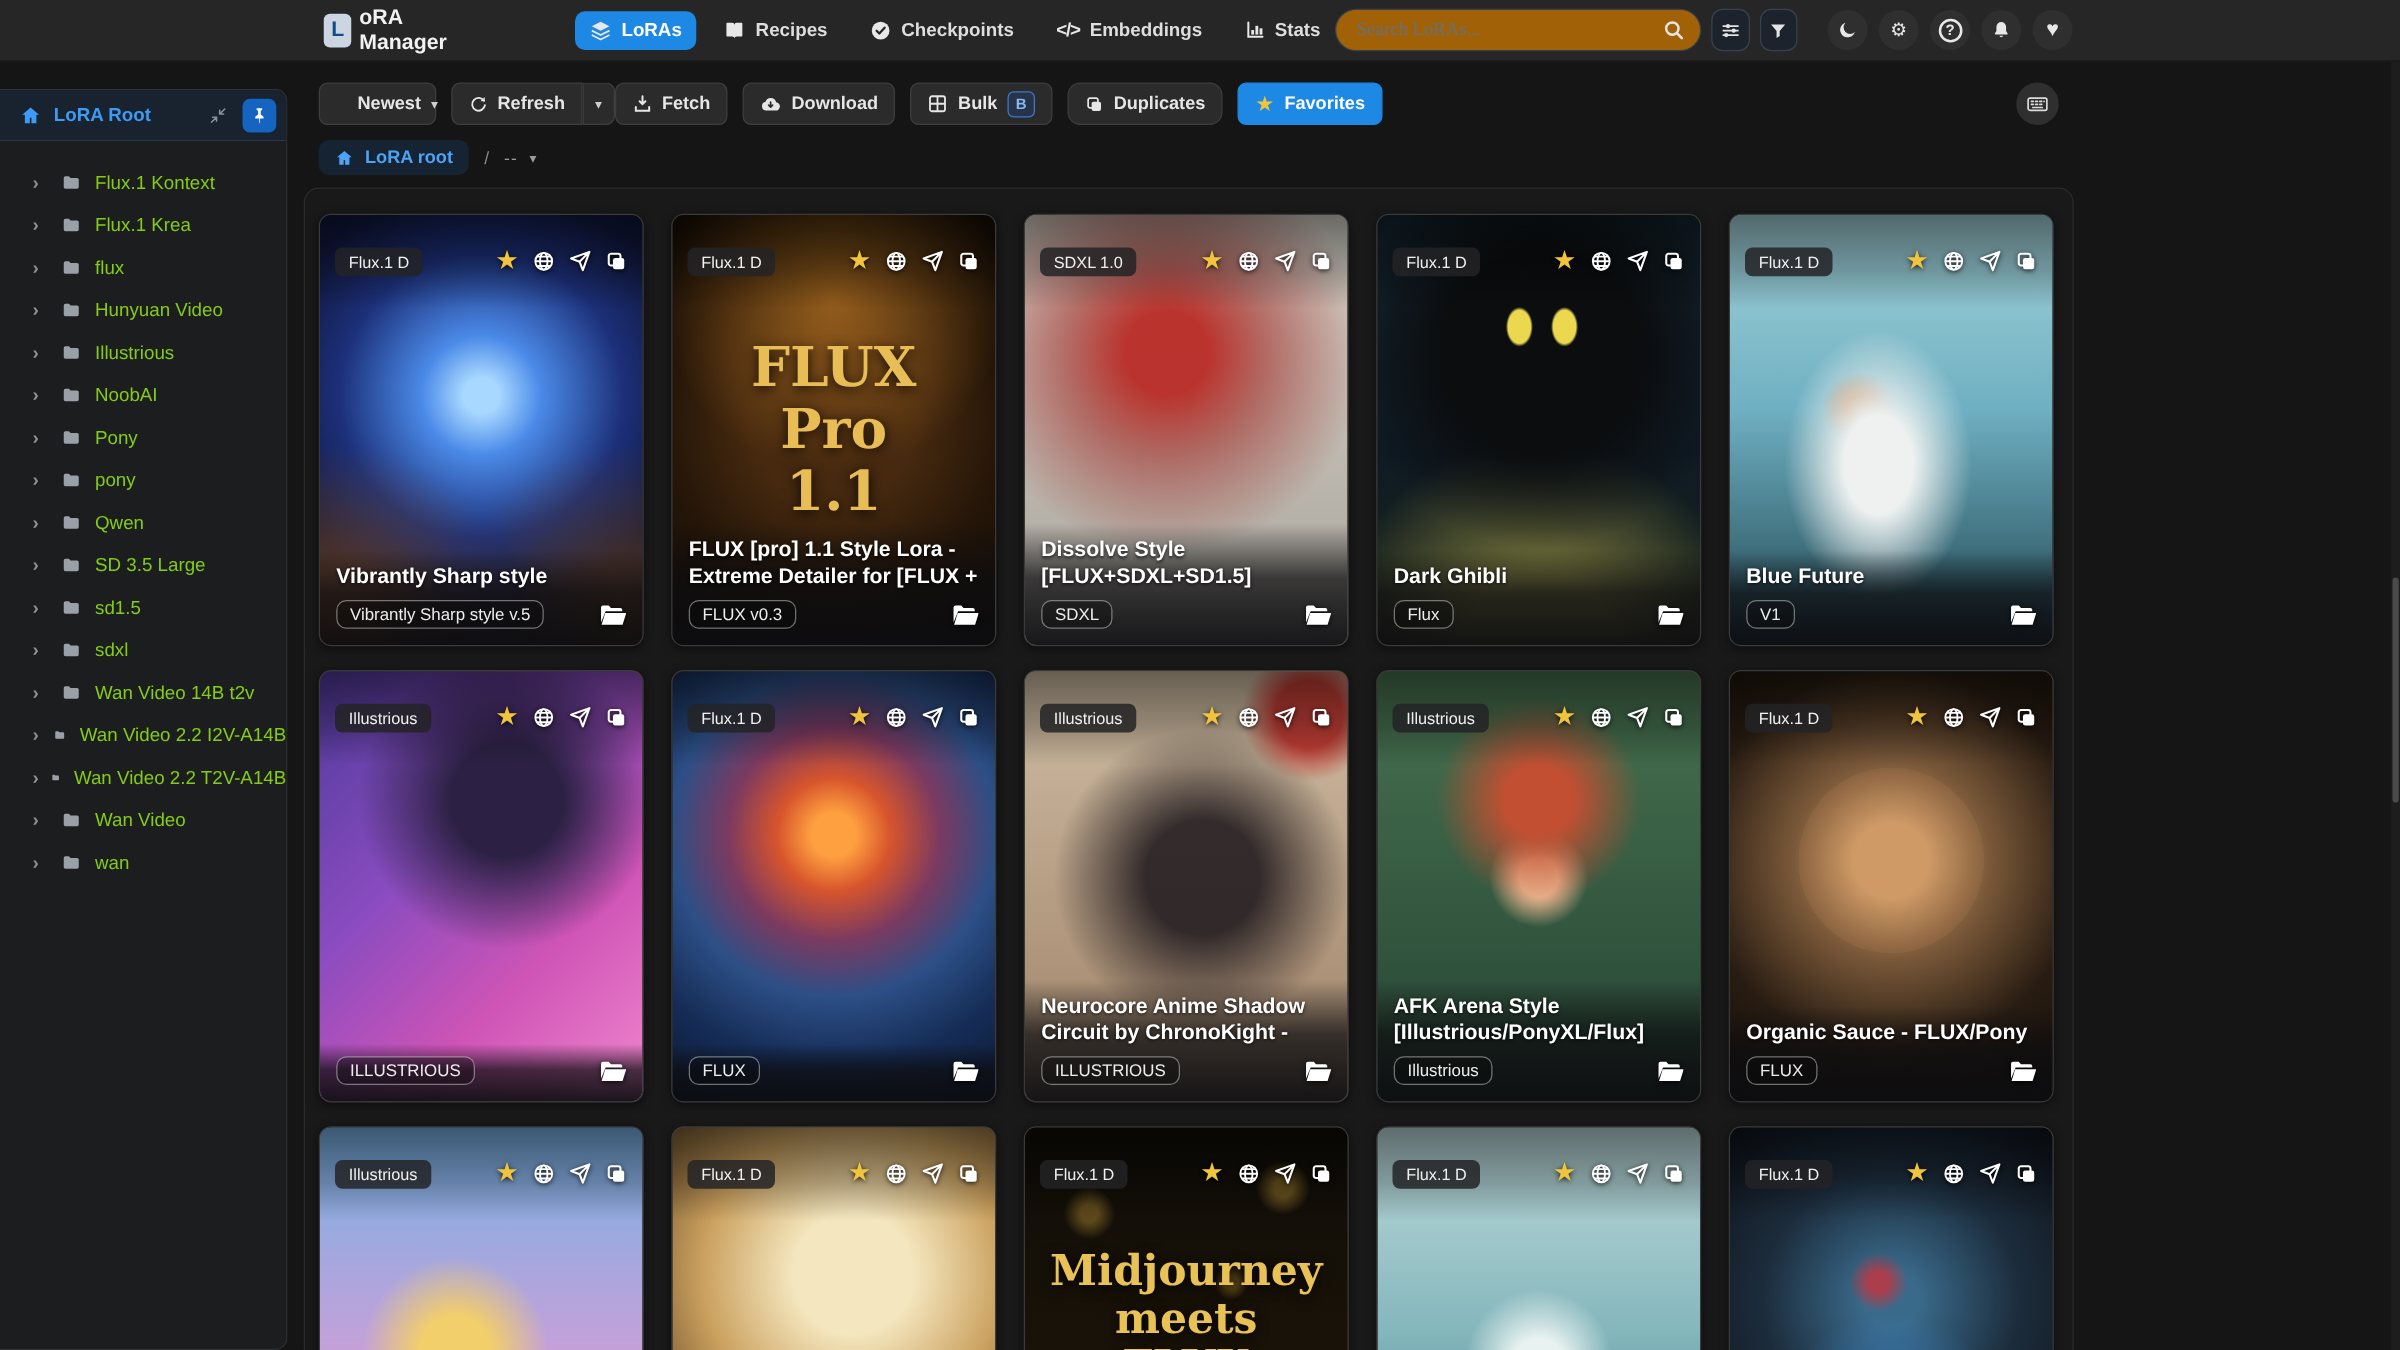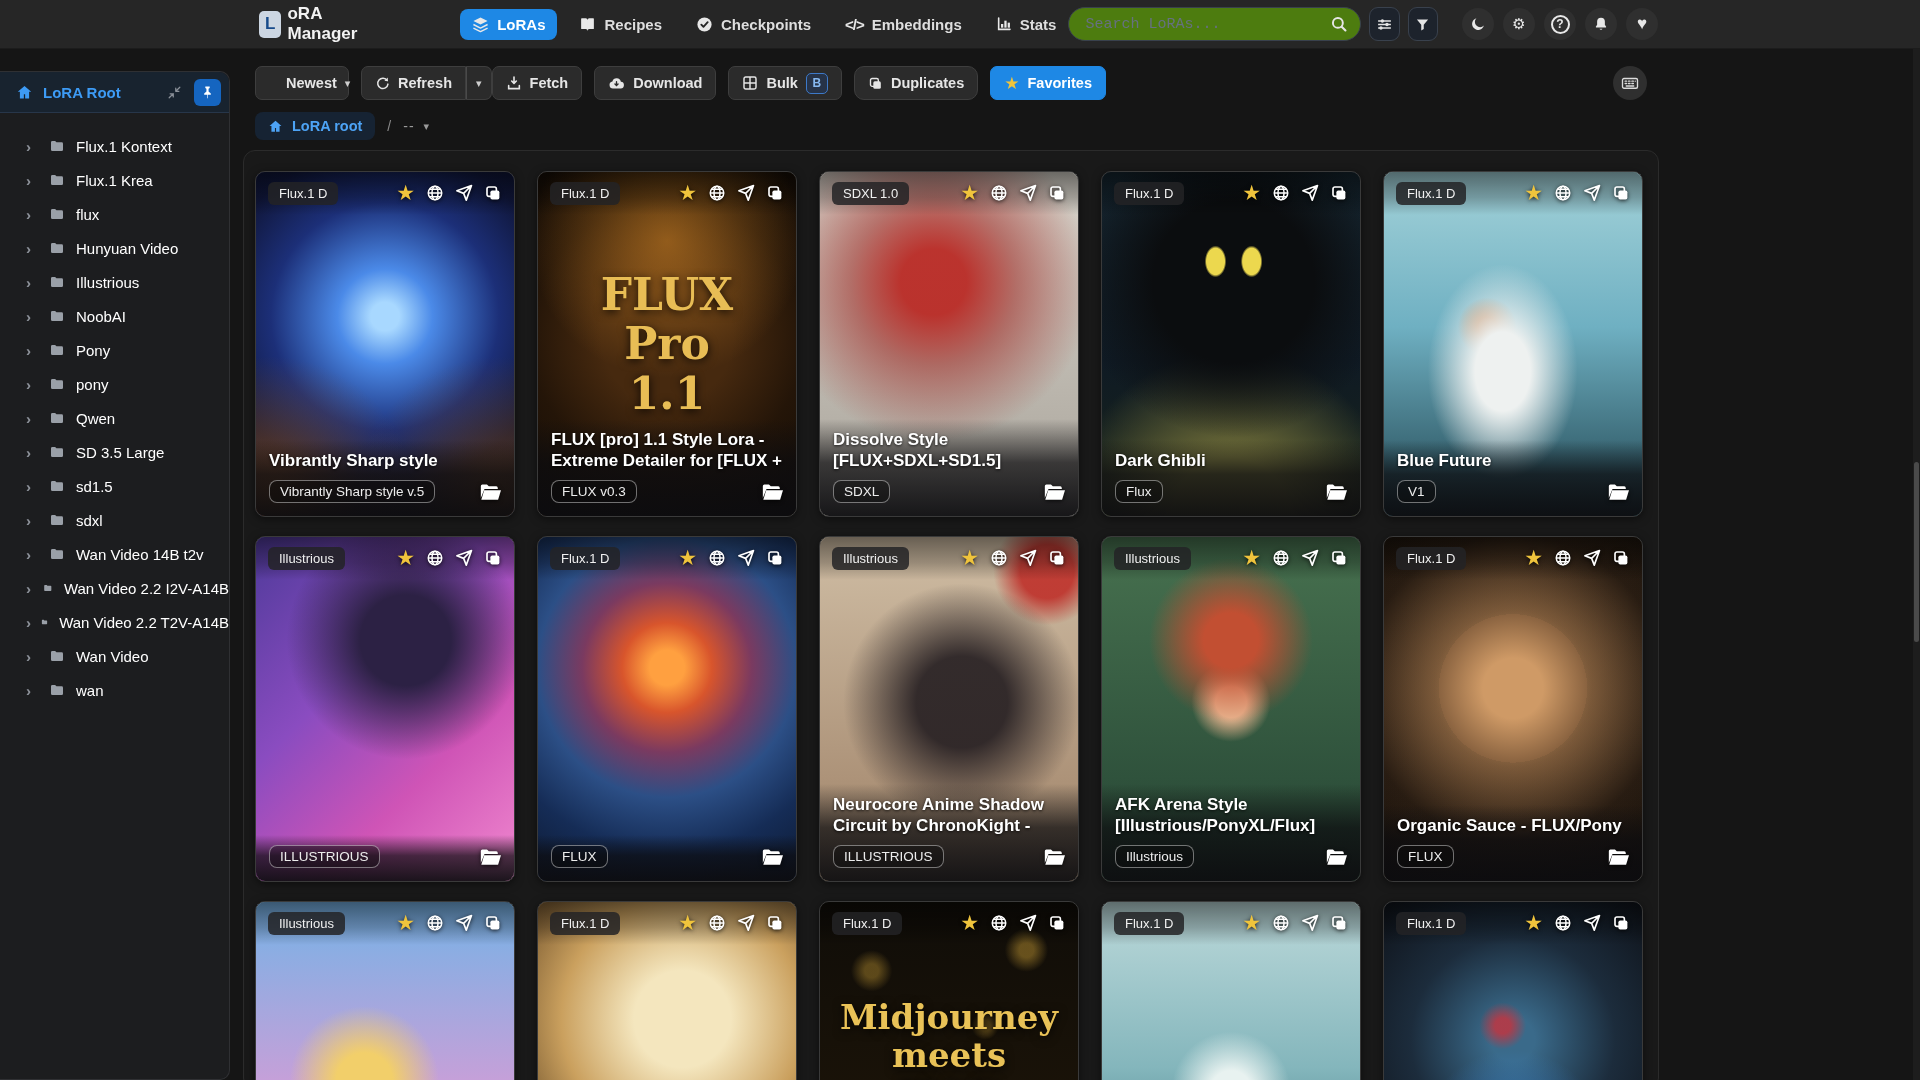--- a/index.html
+++ b/index.html
@@ -21,23 +21,23 @@
     display:flex; align-items:center; justify-content:center;
     font-weight:bold; font-size:17px; color:#174a8b; }
   .app-title{ font-size:17px; font-weight:bold; color:#f2f2f2; margin-left:6px; }
   .nav-items{ display:flex; align-items:center; gap:10px; margin-left:66px;padding-left:16px; }
   .nav-item{ display:flex; align-items:center; gap:8px; padding:7px 12px;
     border-radius:8px; font-size:15px; font-weight:bold; color:#dedede; cursor:pointer; }
   .nav-item .nicon{ color:#e8e8e8; }
   .nav-item.active{ background:var(--accent,#1e88e5); color:#fff; }
   .code-glyph{ font-weight:bold; font-size:15px; letter-spacing:-1px; }
   .search-wrap{ margin-left:auto; position:relative; width:352px; height:34px; }
-  .search-input{ width:100%; height:100%; background:#4d7c0f; border:1px solid #39414d;
+  .search-input{ width:100%; height:100%; background:#a16207; border:1px solid #39414d;
     border-radius:17px; color:#cfcfcf; font-size:15px; padding:0 40px 0 16px; outline:none;
-    font-family:Liberation Mono, monospace; }
+    font-family:Liberation Serif, serif; }
   .search-input::placeholder{ color:#667180; }
   .search-icon{ position:absolute; right:13px; top:8px; color:#e6e6e6; }
   .sq-btn{ width:36px; height:34px; margin-left:8px; background:#1d232c;
     border:1px solid #39414d; border-radius:9px; display:flex; align-items:center;
     justify-content:center; color:#e4e4e4; cursor:pointer; }
   .circle-group{ display:flex; gap:9px; margin-left:24px; }
   .circle-btn{ width:32px; height:32px; border-radius:50%; background:#2f2f2f;
     display:flex; align-items:center; justify-content:center; color:#e8e8e8; cursor:pointer;
     font-size:15px; }
   .help-glyph{ font-weight:bold; font-size:15px; color:#e8e8e8; border:2px solid #e8e8e8;
@@ -56,21 +56,21 @@
   }
   .sidebar-header .home-ic{ color:#3d9bf5; }
   .sidebar-root-label{ color:#3d9bf5; font-weight:bold; font-size:15px; margin-left:10px; }
   .expand-btn{ margin-left:auto; color:#8a9099; cursor:pointer; padding:4px; }
   .pin-btn{ width:27px; height:27px; background:#1565c0; border-radius:6px; margin-left:8px;
     display:flex; align-items:center; justify-content:center; color:#fff; cursor:pointer; }
   .folder-list{ padding-top:16px; }
   .folder-item{ height:34px; display:flex; align-items:center; padding-left:26px; cursor:pointer; }
   .tree-chevron{ color:#8d929a; font-size:15px; font-weight:bold; width:14px; }
   .folder-ic{ color:#9aa0a8; margin-left:9px; }
-  .folder-label{ color:#ffffff; font-size:15px; margin-left:11px; white-space:nowrap; }
+  .folder-label{ color:#84cc16; font-size:15px; margin-left:11px; white-space:nowrap; }
 
   
   .toolbar{ position:absolute; left:255px; top:66px; display:flex; align-items:center; }
   .tbtn{ height:34px; background:#2b2b2b; border:1px solid #3e3e3e; border-radius:7px;
     display:flex; align-items:center; gap:8px; padding:0 13px; font-size:14.5px;
     color:#e6e6e6; font-weight:bold; cursor:pointer; }
   .tbtn + .tbtn, .split{ margin-left:12px; }
   .sort-select{ width:94px; justify-content:space-between;padding-left:30px; }
   .caret{ font-size:11px; color:#cfcfcf; }
   .split{ display:flex; }
@@ -94,21 +94,21 @@
   .crumb-caret{ color:#9a9a9a; font-size:11px; margin-left:9px; cursor:pointer; }
 
   
   .content-panel{ position:absolute; left:243px; top:150px; width:1416px; height:940px;
     background:#191919; border:1px solid #2b2b2b; border-radius:12px; }
   .card-grid{ position:absolute; left:255px; top:171px; display:grid;
     grid-template-columns:repeat(5,260px); grid-auto-rows:346px; column-gap:22px; row-gap:19px; }
   .card{ position:relative; border-radius:10px; overflow:hidden; border:1px solid #3a3a3a;
     box-shadow:0 2px 8px rgba(0,0,0,.5); cursor:pointer; background:#222; }
   .card-top{ position:absolute; top:0; left:0; right:0; display:flex; align-items:flex-start;
-    justify-content:space-between; padding:10px 12px; z-index:3;
+    justify-content:space-between; padding:26px 12px; z-index:3;
     background:linear-gradient(rgba(0,0,0,.5), rgba(0,0,0,.25) 60%, rgba(0,0,0,0)); }
   .model-badge{ background:rgba(35,35,38,.85); color:#f0f0f0; font-size:13px;
     padding:4px 11px; border-radius:6px; white-space:nowrap; }
   .card-actions{ display:flex; align-items:center; gap:11px; filter:drop-shadow(0 1px 2px rgba(0,0,0,.8)); }
   .card-actions .fav-star{ color:var(--star,#f0c43c); font-size:21px; line-height:1; cursor:pointer; }
   .card-actions .act-ic{ color:#fff; cursor:pointer; }
   .art-text{ position:absolute; inset:0; display:flex; align-items:center; justify-content:center;
     text-align:center; white-space:pre-line; font-family:"DejaVu Serif","Liberation Serif",serif;
     font-weight:bold; color:#e8bd55; font-size:44px; line-height:1.12;
     text-shadow:0 2px 10px rgba(0,0,0,.85); z-index:1; pointer-events:none; }

